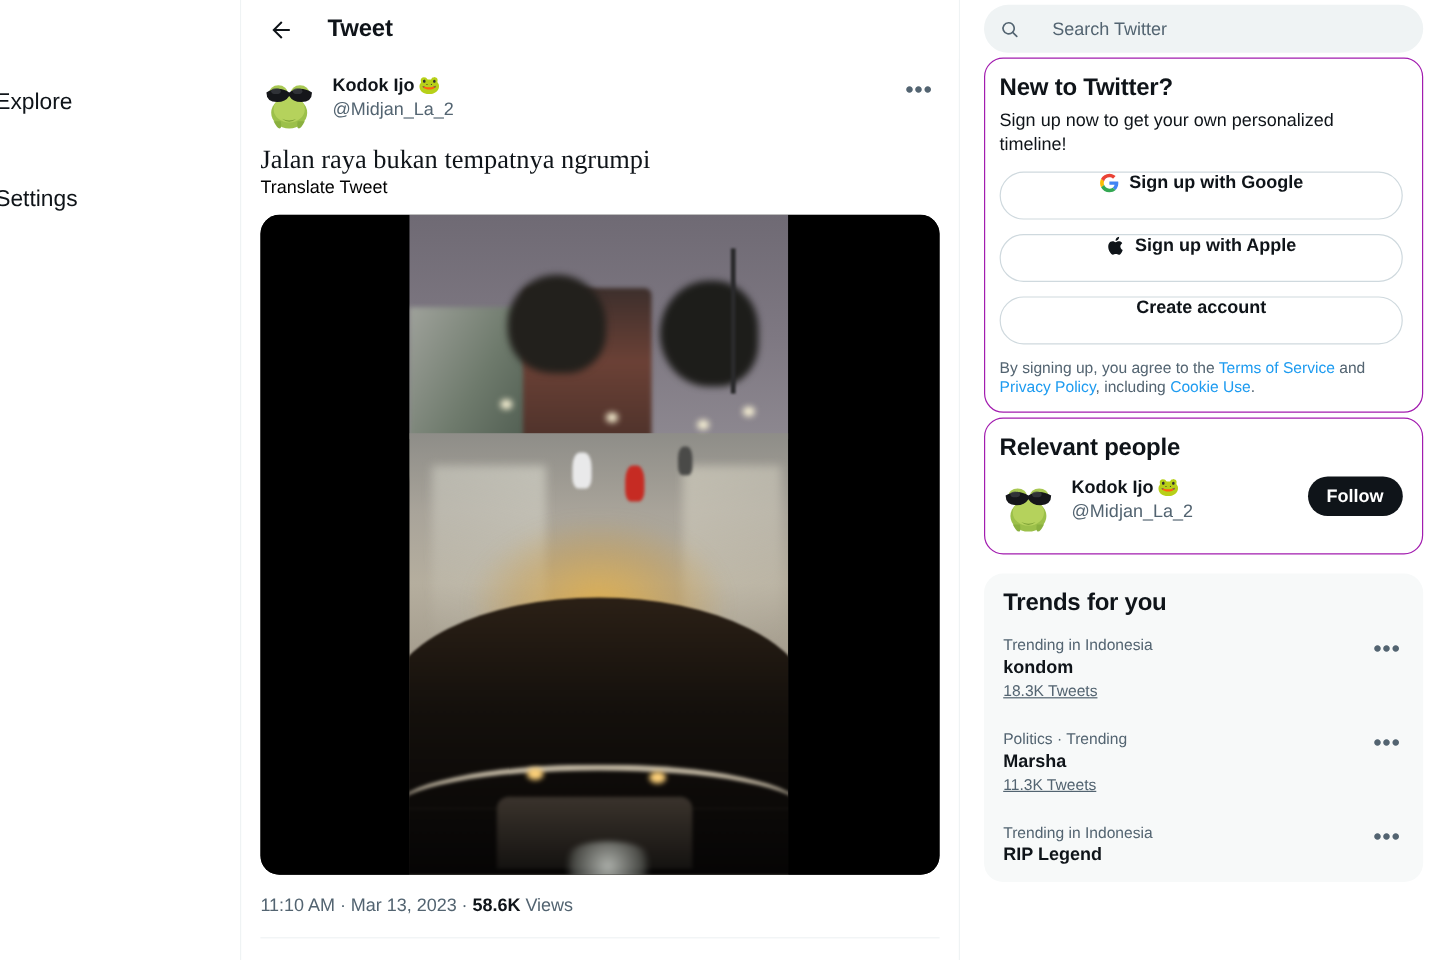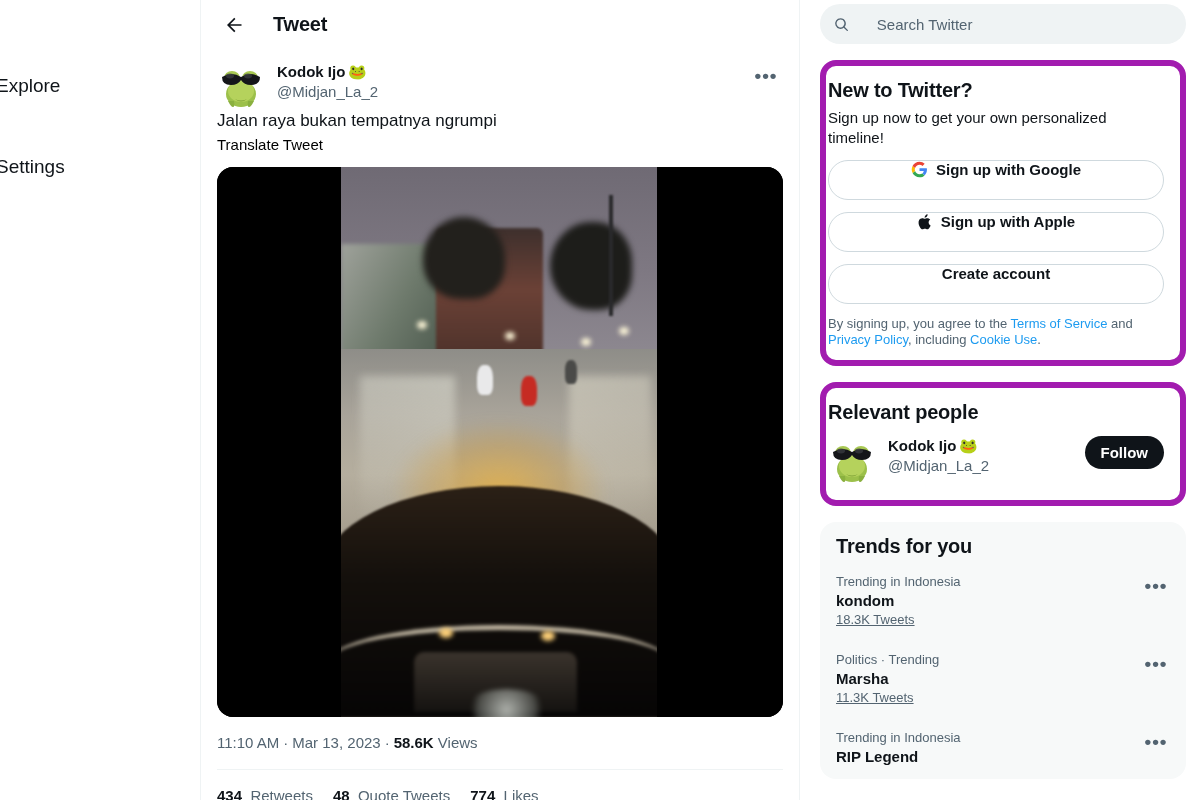--- a/index.html
+++ b/index.html
@@ -83,23 +83,25 @@
     width: 34px; height: 34px;
     display: flex; align-items: center; justify-content: center;
     color: #536471;
     border-radius: 50%;
     cursor: pointer;
     margin-top: -2px;
   }
   .dots-h { font-size: 19px; line-height: 10px; letter-spacing: 1px; font-weight: bold; }
 
   .tweet-text {
-    font-size: 17px;
+    font-size: 22px;
     line-height: 24px;
+    margin-top: 12px;
     word-wrap: break-word;
+    font-family: Liberation Serif, serif;
   }
   .translate {
     font-size: 15px;
     color: #000000;
     line-height: 20px;
     margin-top: 2px;
     cursor: pointer;
   }
 
   
@@ -253,24 +255,24 @@
     gap: 28px;
   }
   .search input {
     border: 0; background: transparent; outline: none;
     font-size: 15px; font-family: inherit;
     color: #0f1419; width: 100%;
   }
   .search input::placeholder { color: #536471; }
 
   .card {
-    border: 6px solid #a21caf;
+    border: 1px solid #a21caf;
     border-radius: 16px;
-    margin-top: 16px;
-    padding: 12px 16px 12px 2px;
+    margin-top: 4px;
+    padding: 12px 16px 12px 12px;
     background: #fff;
   }
   .card.tinted {
     background: #f7f9f9;
     border: none;
     padding: 12px 0 0 0;
     margin-top: 16px;
     overflow: hidden;
   }
   .card-title {

